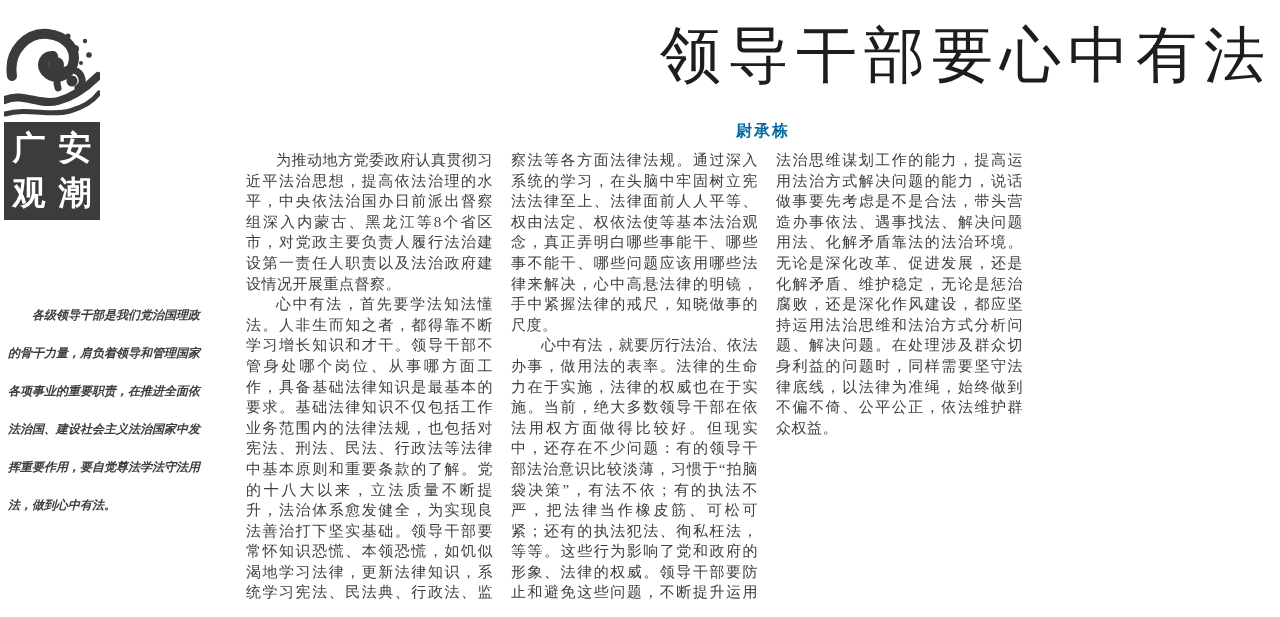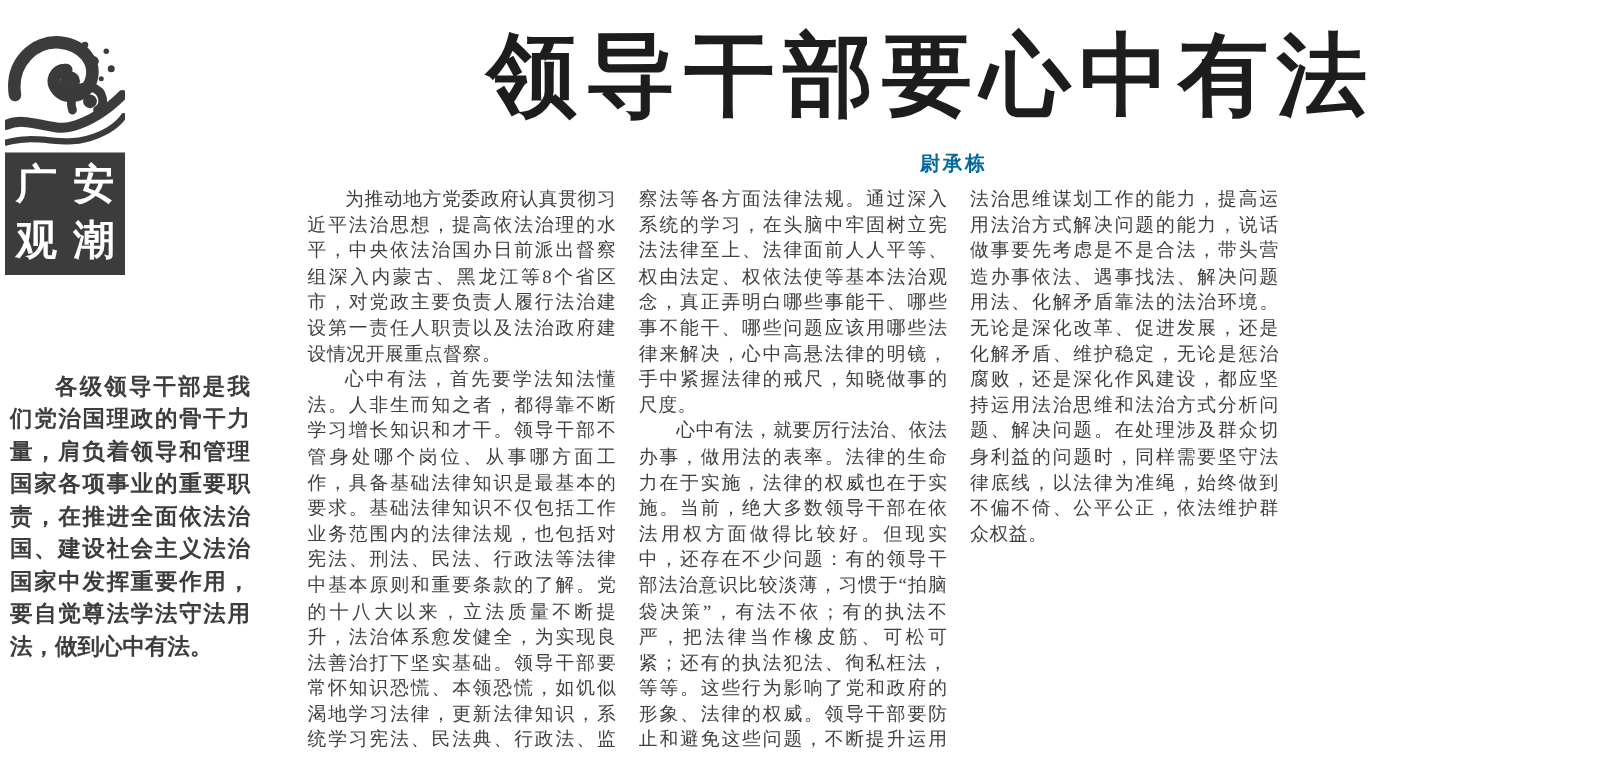--- a/index.html
+++ b/index.html
@@ -45,40 +45,41 @@
     font-weight: bold;
     line-height: 1;
   }
 
   
   .intro {
     position: absolute;
     left: 8px;
     top: 296px;
     width: 192px;
-    font-size: 18px;
-    line-height: 26px;
+    font-size: 12px;
+    line-height: 38px;
     font-weight: bold;
     color: #3d3d3d;
     text-align: justify;
     text-indent: 2em;
     margin: 0;
+    font-style: italic;
   }
 
   
   .headline {
     position: absolute;
     left: 218px;
     top: 22px;
     width: 1054px;
     margin: 0;
-    text-align: center;
-    font-size: 72px;
+    text-align: right;
+    font-size: 61px;
     line-height: 1.1;
-    font-weight: 700;
+    font-weight: 400;
     letter-spacing: 7px;
     color: #1d1d1d;
     white-space: nowrap;
   }
   .author {
     position: absolute;
     left: 236px;
     top: 121px;
     width: 1054px;
     text-align: center;

